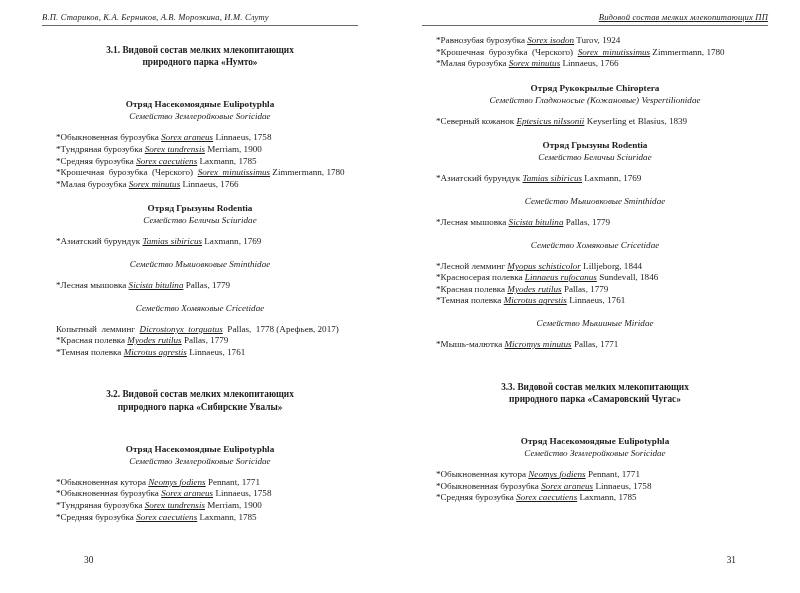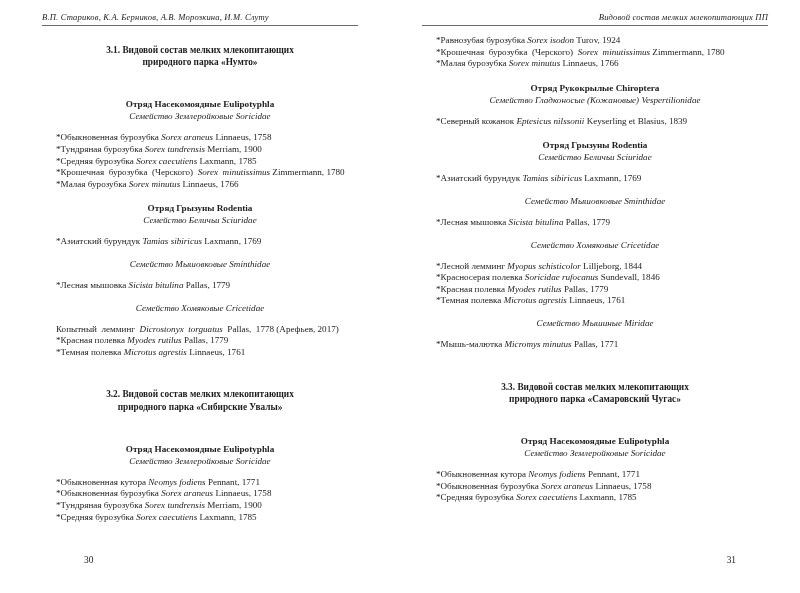--- a/index.html
+++ b/index.html
@@ -36,21 +36,21 @@
   .page-right .page-inner { left: 22px; right: 32px; }
 
   .running-head {
     font-style: italic;
     font-size: 8.6px;
     letter-spacing: 0.15px;
     color: #23211f;
     white-space: nowrap;
   }
   .page-left .running-head { text-align: left; }
-  .page-right .running-head { text-align: right; }
+  .page-right .running-head { text-align: right; text-decoration: underline; }
 
   .head-rule {
     border: 0;
     border-top: 1px solid #6a6a6a;
     margin: 3px 0 0 0;
     height: 0;
   }
 
   .body-col {
     margin-top: 9px;
@@ -89,21 +89,21 @@
   .spp .item {
     display: block;
     text-indent: 14px;
     white-space: nowrap;
   }
   .spp .item.wrap {
     white-space: normal;
     text-align: justify;
     text-indent: 14px;
   }
-  i { font-style: italic; }
+  i { font-style: italic; text-decoration: underline; }
   .gap-lg { height: 12px; }
   .gap-md { height: 10px; }
 
   .folio {
     position: absolute;
     bottom: 28px;
     font-size: 9.4px;
   }
   .page-left .folio { left: 42px; }
   .page-right .folio { right: 32px; }
@@ -248,21 +248,21 @@
         </div>
 
         <div class="gap-md"></div>
 
         <div class="family">Семейство Хомяковые Cricetidae</div>
 
         <div class="gap-md"></div>
 
         <div class="spp">
           <span class="item">*Лесной лемминг <i>Myopus schisticolor</i> Lilljeborg, 1844</span>
-          <span class="item">*Красносерая полевка <i>Soricidae rufocanus</i> Sundevall, 1846</span>
+          <span class="item">*Красносерая полевка <i>Linnaeus rufocanus</i> Sundevall, 1846</span>
           <span class="item">*Красная полевка <i>Myodes rutilus</i> Pallas, 1779</span>
           <span class="item">*Темная полевка <i>Microtus agrestis</i> Linnaeus, 1761</span>
         </div>
 
         <div class="gap-md"></div>
 
         <div class="family">Семейство Мышиные Miridae</div>
 
         <div class="gap-md"></div>
 

